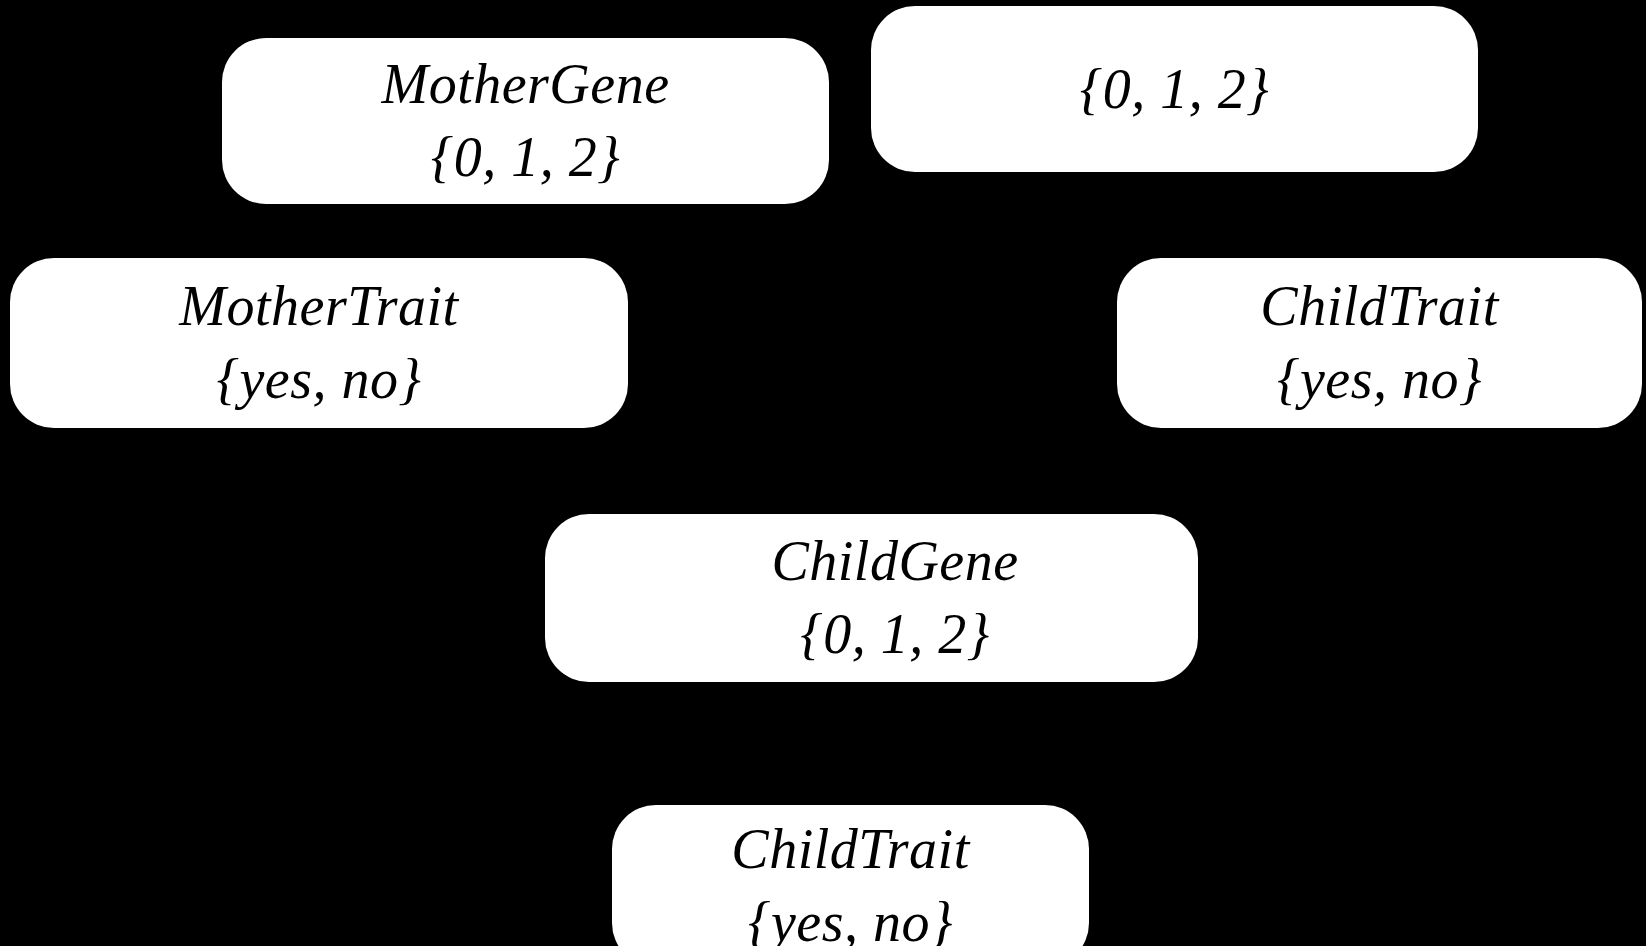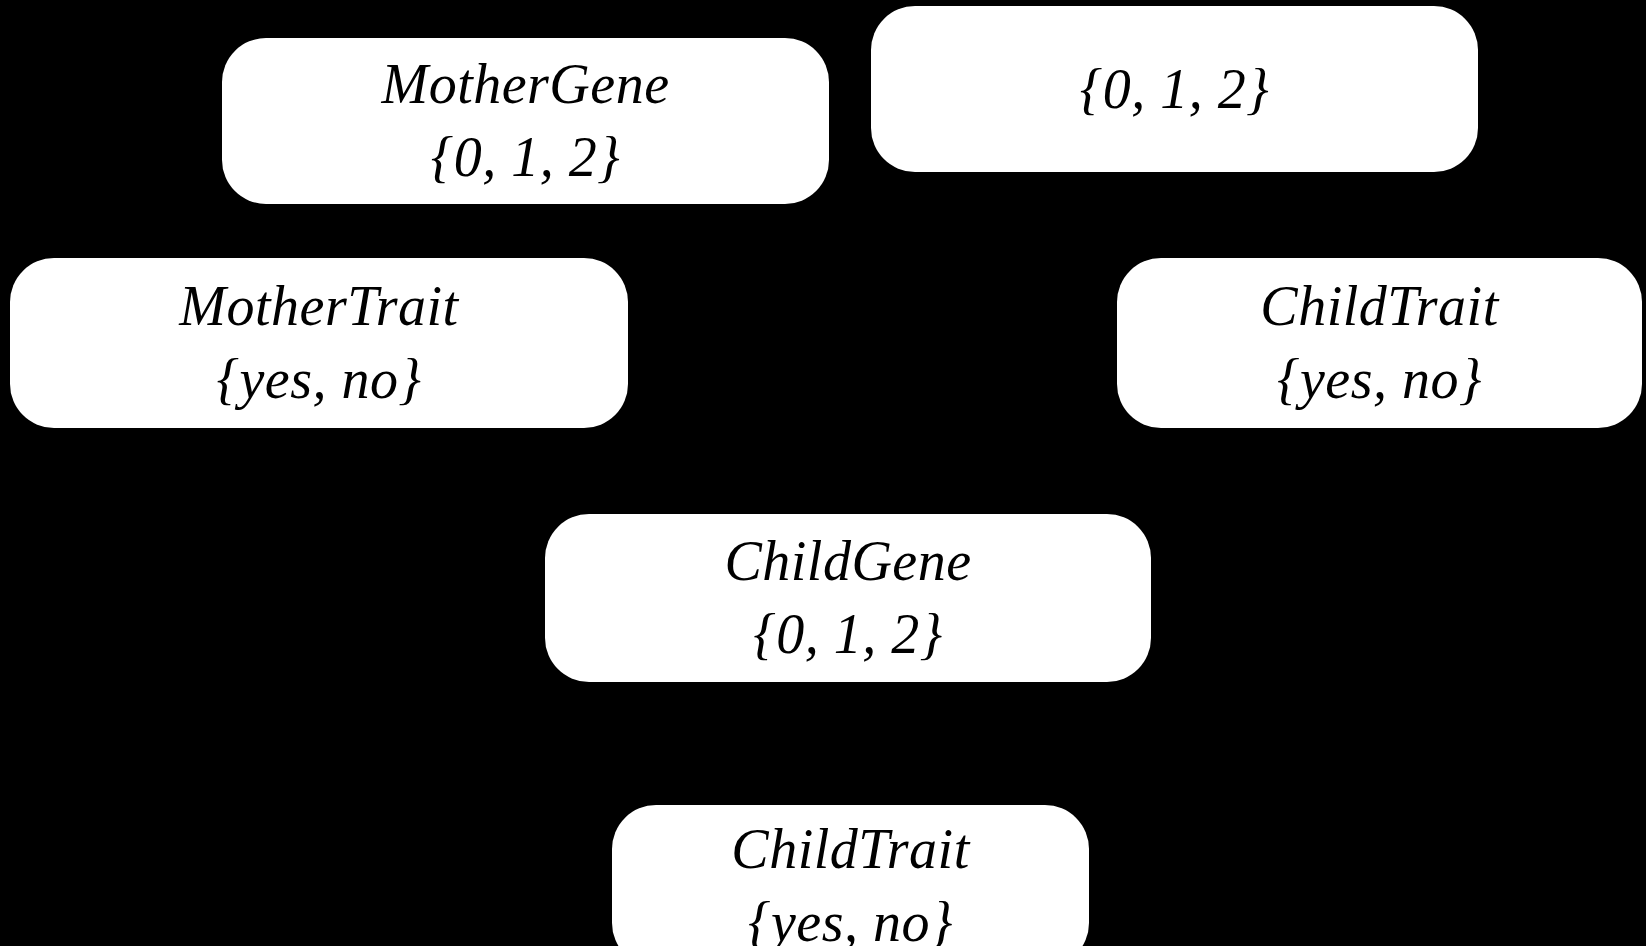--- a/index.html
+++ b/index.html
@@ -32,21 +32,21 @@
   }
   .node .label, .node .domain {
     display: block;
     white-space: nowrap;
   }
   
   #node-mothergene  { left: 222px;  top: 6px;   width: 607px; height: 166px; margin-top: 32px; }
   #node-fathergene  { left: 871px;  top: 6px;   width: 607px; height: 166px; }
   #node-mothertrait { left: 10px;   top: 258px; width: 618px; height: 170px; }
   #node-fathertrait { left: 1117px; top: 258px; width: 525px; height: 170px; }
-  #node-childgene   { left: 545px;  top: 514px; width: 606px; height: 168px; }
+  #node-childgene   { left: 545px;  top: 514px; width: 606px; height: 168px; padding-left: 47px; }
   #node-childtrait  { left: 612px;  top: 777px; width: 477px; height: 162px; margin-top: 28px; }
 </style>
 </head>
 <body>
 
 <div class="canvas">
 
   <div class="node" id="node-mothergene">
     <span class="label">MotherGene</span>
     <span class="domain">{0, 1, 2}</span>

